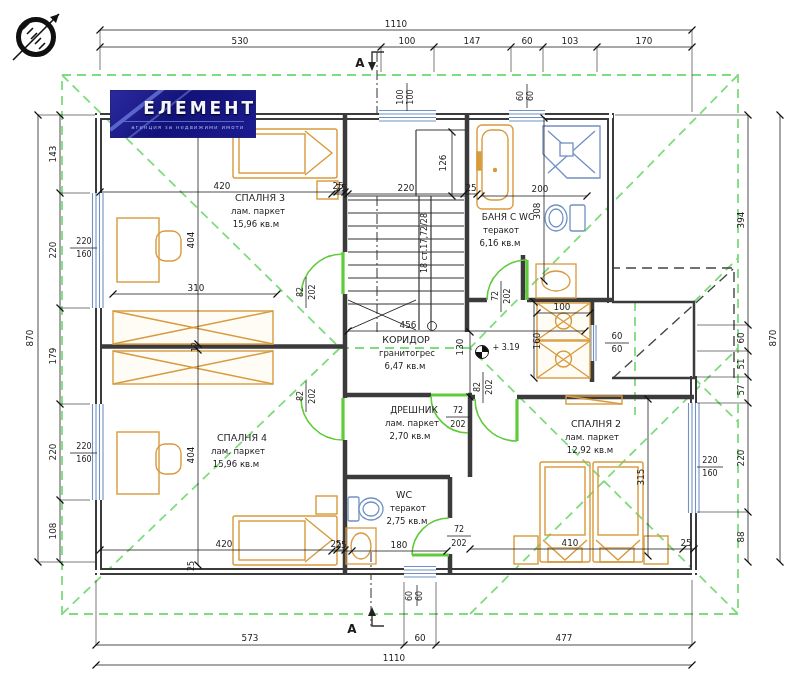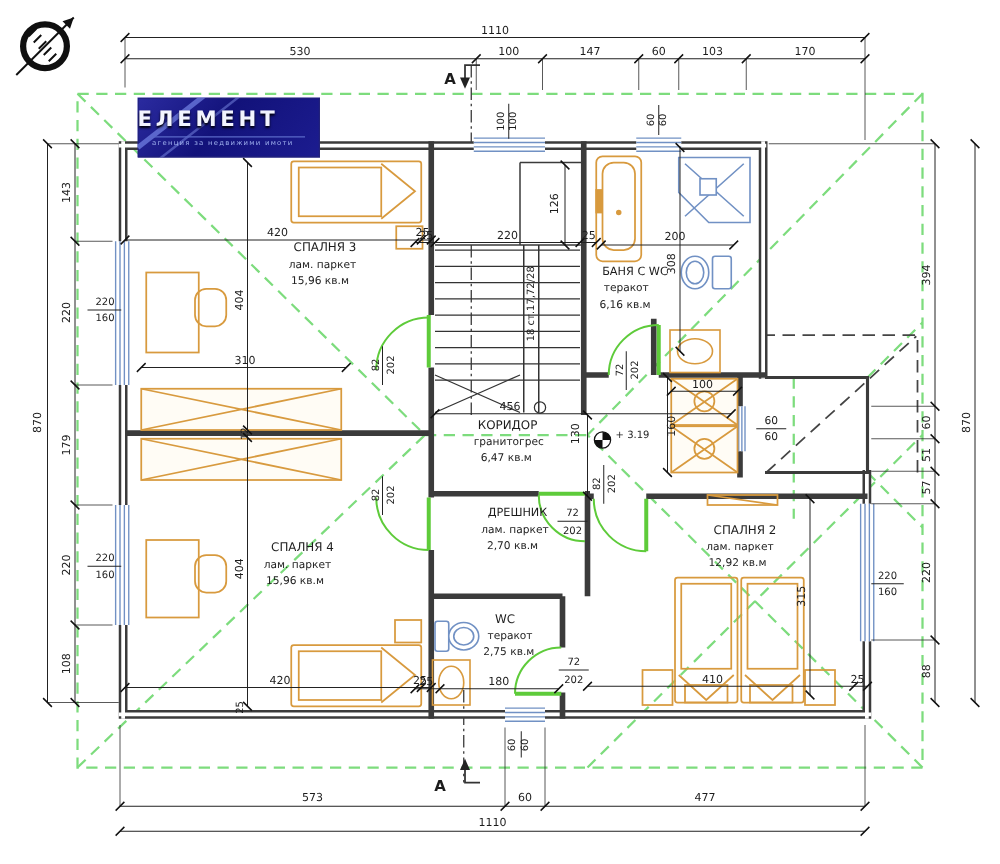--- a/index.html
+++ b/index.html
@@ -1,22 +1,22 @@
 <!DOCTYPE html>
 <html><head>
 <meta charset="utf-8">
 <style>
   html,body{margin:0;padding:0;background:#ffffff;}
   .stage{position:relative;width:800px;height:691px;background:#fff;overflow:hidden;
          font-family:"DejaVu Sans",sans-serif;}
   #plan{position:absolute;left:0;top:0;}
   #plan text{font-family:"DejaVu Sans",sans-serif;fill:#1c1c1c;}
-  .logo{position:absolute;left:110px;top:78px;width:146px;height:48px;
+  .logo{position:absolute;left:110px;top:90px;width:146px;height:48px;
         background:linear-gradient(130deg,#2b2ba0 0%,#12127a 45%,#1c1c90 100%);
-        overflow:hidden;text-align:left;box-shadow:0 0 0 1px #22227a inset;}
+        overflow:hidden;text-align:right;box-shadow:0 0 0 1px #22227a inset;}
   .logo .streak1{position:absolute;left:-8px;top:14px;width:78px;height:4px;
         background:rgba(140,160,255,.55);transform:rotate(-38deg);}
   .logo .streak2{position:absolute;left:6px;top:22px;width:90px;height:2px;
         background:rgba(150,170,255,.4);transform:rotate(-38deg);}
   .logo-title{position:relative;margin-top:8px;color:#f2f4ff;font-size:17px;
         font-weight:bold;letter-spacing:3px;text-shadow:0 1px 2px #000;}
   .logo-sub{position:relative;margin-top:3px;color:#9fb0ee;font-size:5.5px;
         letter-spacing:1px;border-top:1px solid #5a68c8;width:84%;
         margin-left:auto;margin-right:auto;padding-top:2px;}
 </style>

